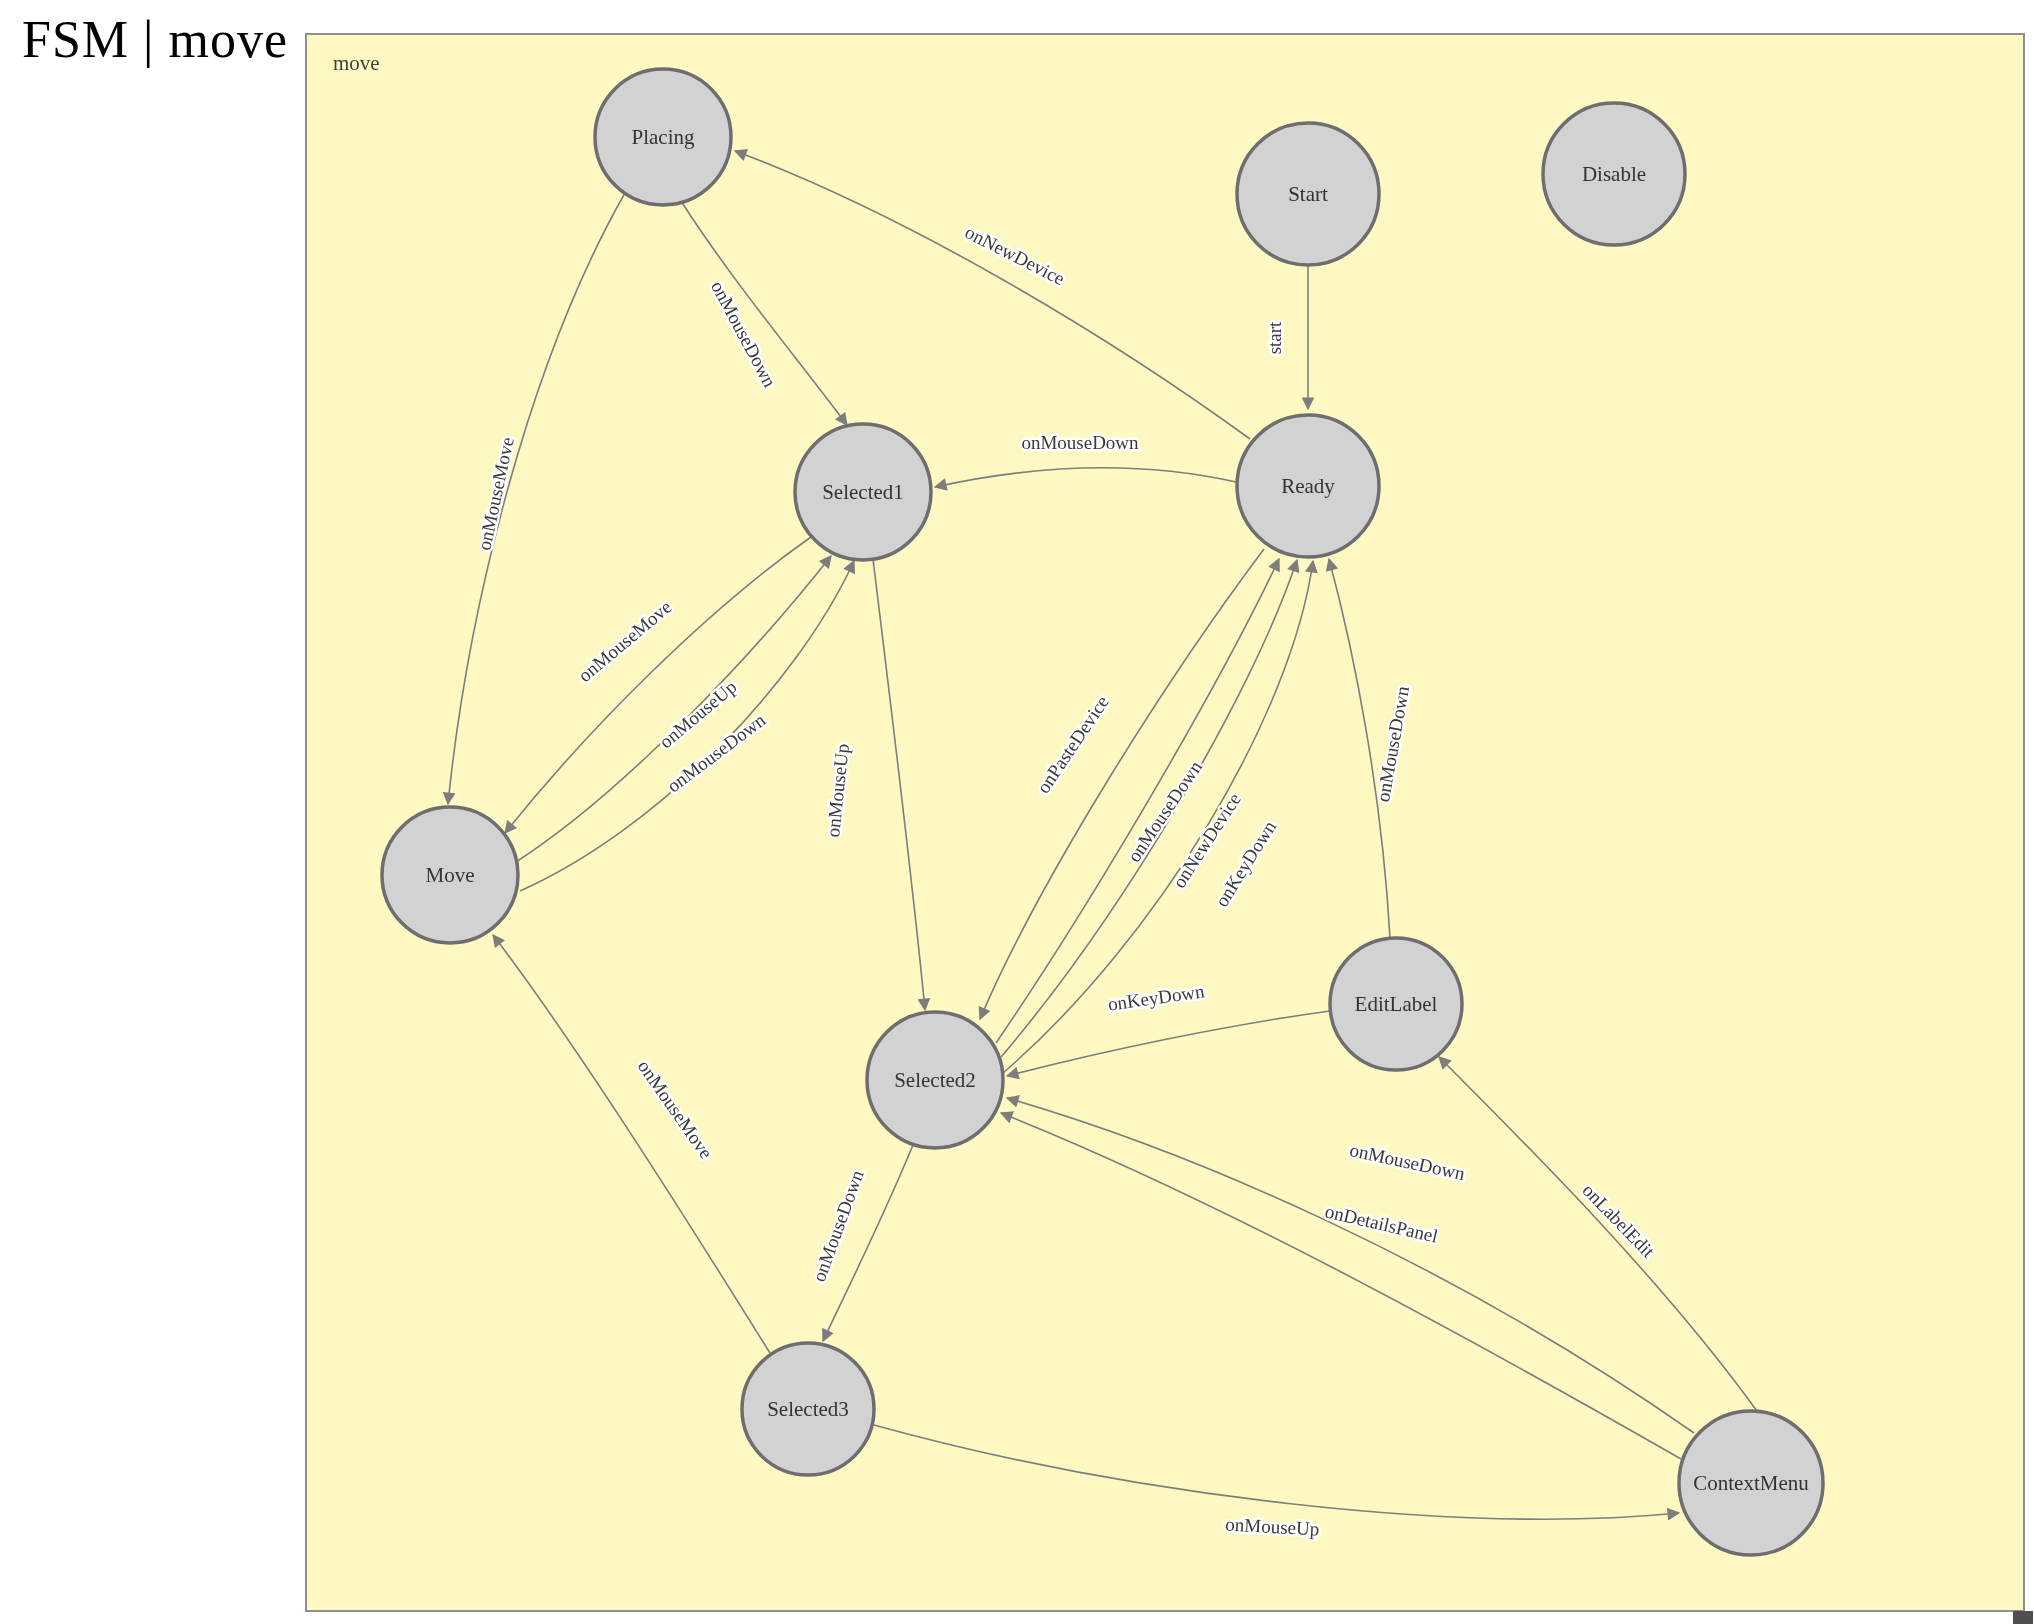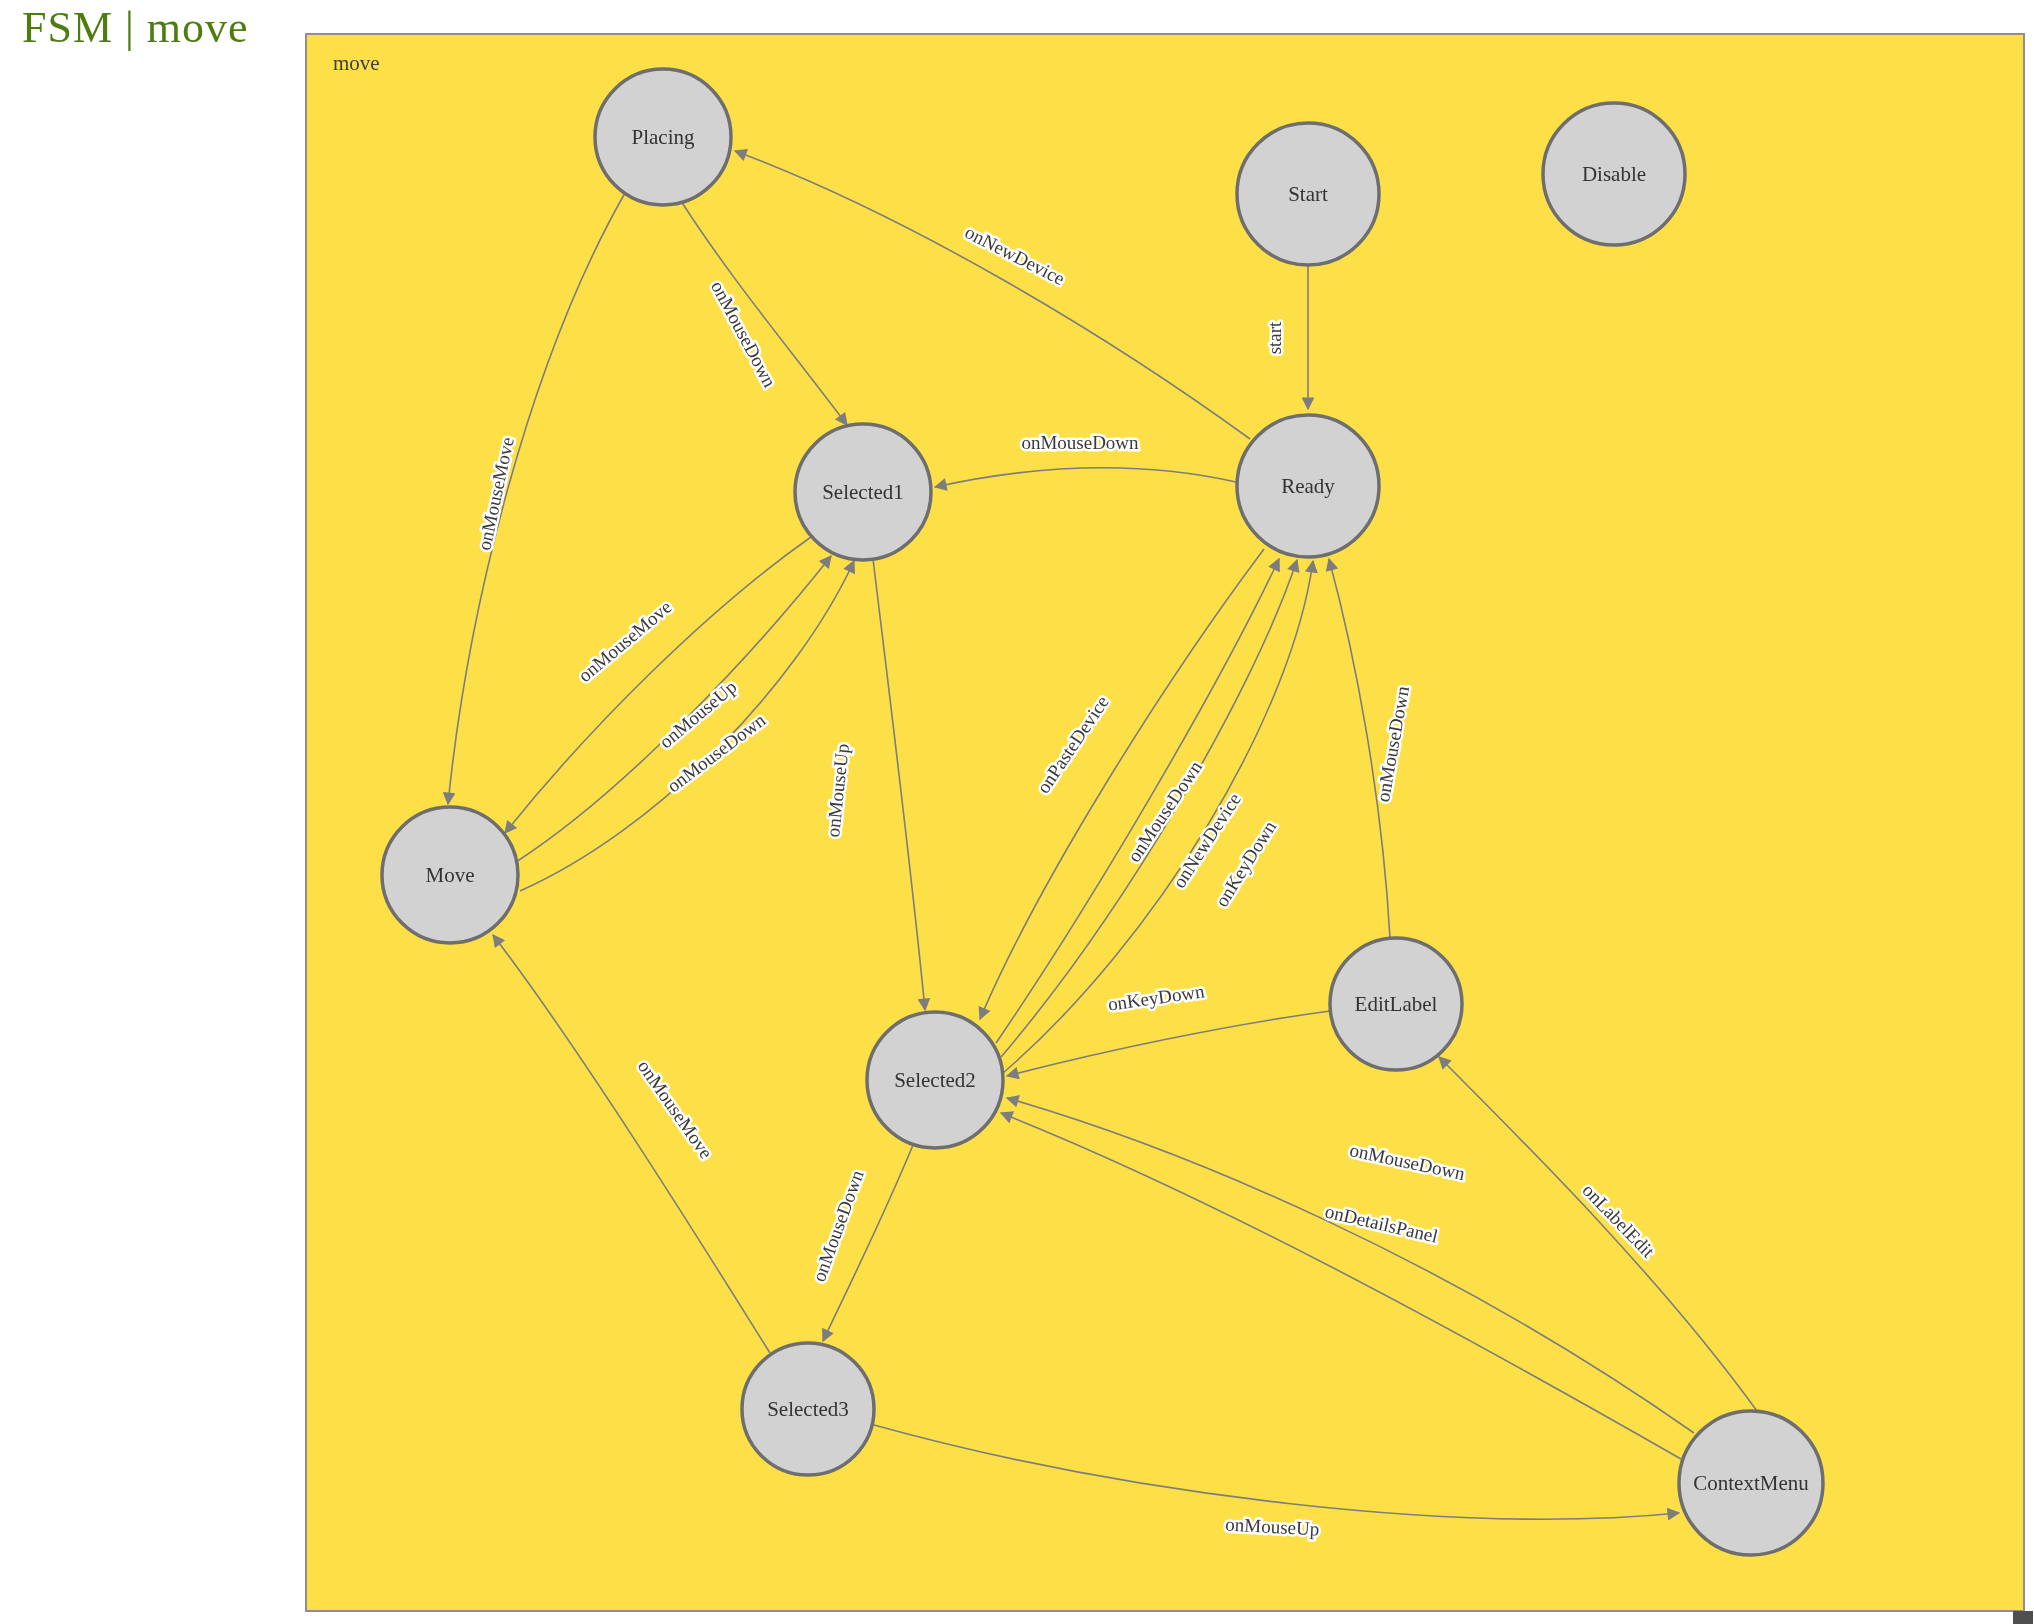--- a/index.html
+++ b/index.html
@@ -5,33 +5,33 @@
   html, body { margin: 0; padding: 0; }
   body {
     width: 2034px; height: 1624px;
     position: relative;
     background: #ffffff;
     overflow: hidden;
     font-family: "Liberation Serif", serif;
   }
   .page-title {
     position: absolute;
-    left: 22px; top: 2px;
-    font-size: 44px;
-    color: #4d7c0f;
+    left: 22px; top: 10px;
+    font-size: 52px;
+    color: #000000;
     letter-spacing: 1px;
     white-space: pre;
   }
   .diagram-panel {
     position: absolute;
     left: 305px; top: 33px;
     width: 1720px; height: 1579px;
     box-sizing: border-box;
     border: 2px solid #8f8f8f;
-    background: #fde047;
+    background: #fef9c3;
   }
   .canvas-label {
     position: absolute;
     left: 26px; top: 16px;
     font-size: 21px;
     color: #3f3f3f;
     z-index: 2;
   }
   .graph-svg {
     position: absolute;

